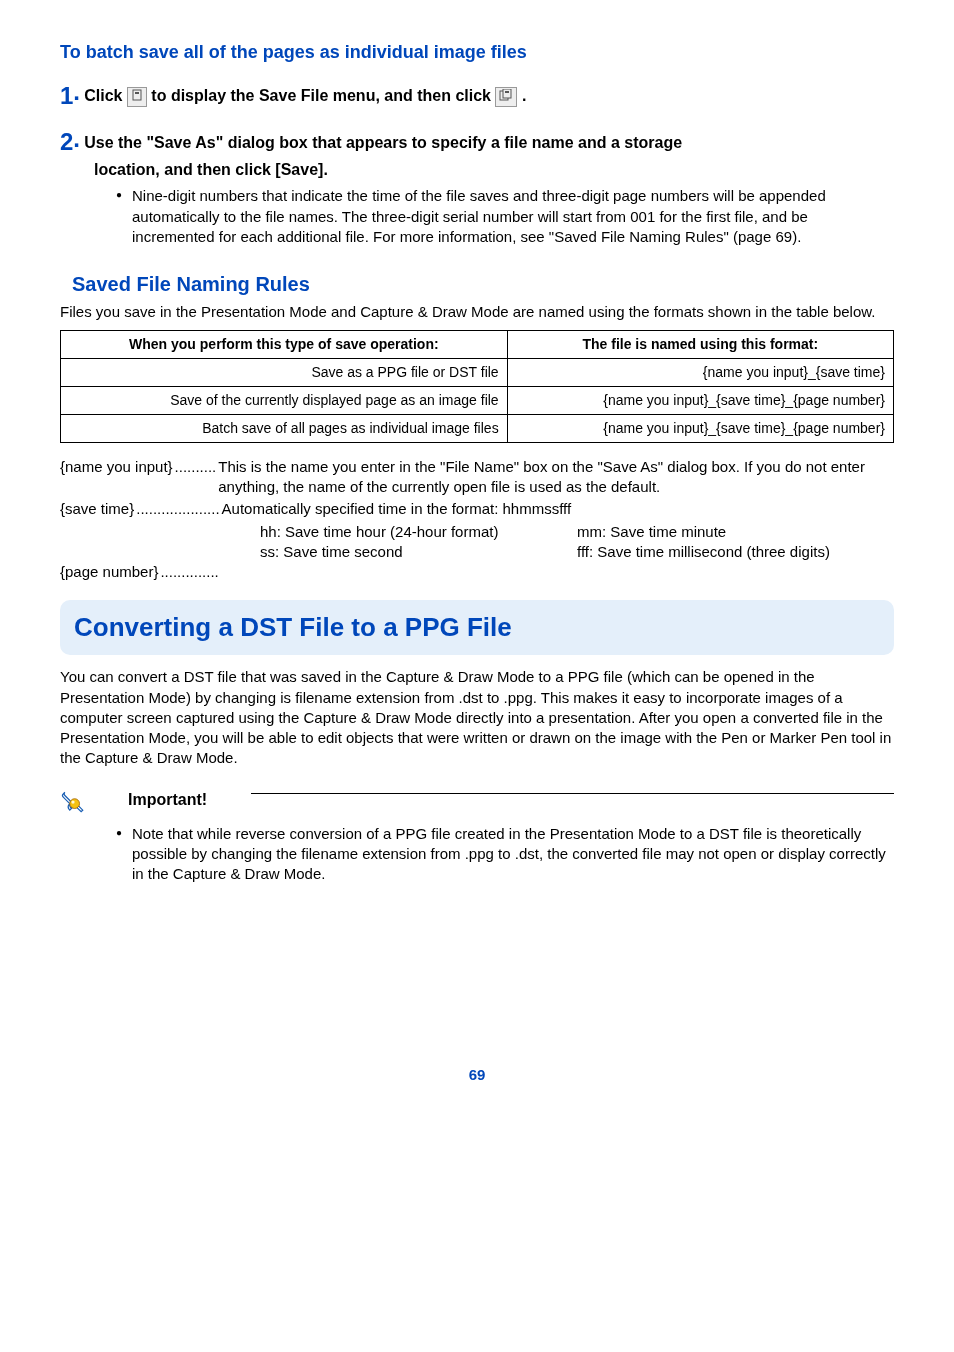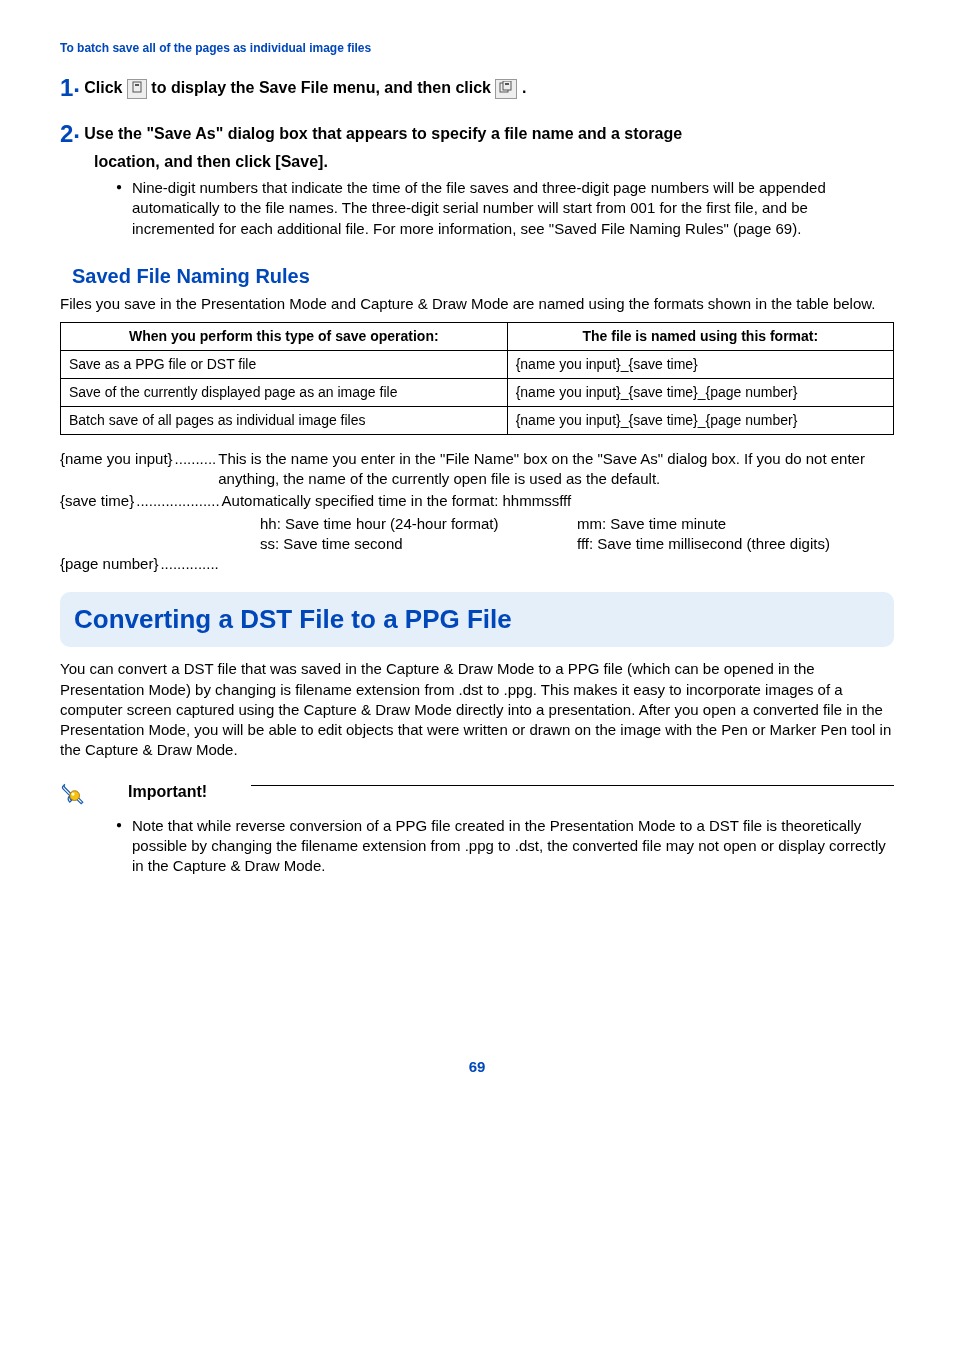--- a/index.html
+++ b/index.html
@@ -8,21 +8,21 @@
     padding: 40px 60px 40px 60px;
     color: #000;
     font-size: 15px;
     line-height: 1.35;
     width: 954px;
     box-sizing: border-box;
   }
   .section-title-blue {
     color: #0047ba;
     font-weight: bold;
-    font-size: 12px;
+    font-size: 18px;
     margin: 0 0 12px 0;
   }
   .step-row {
     margin: 10px 0 6px 0;
   }
   .step-num {
     color: #0047ba;
     font-weight: bold;
     font-size: 24px;
     display: inline-block;
@@ -78,21 +78,21 @@
   }
   table.rules {
     border-collapse: collapse;
     width: 100%;
     margin: 4px 0 14px 0;
     font-size: 14px;
   }
   table.rules th, table.rules td {
     border: 1px solid #000;
     padding: 4px 8px;
-    text-align: left;
+    text-align: right;
     vertical-align: top;
   }
   table.rules th {
     font-weight: bold;
     text-align: center;
   }
   .defs {
     margin: 0 0 16px 0;
   }
   .def-row {

